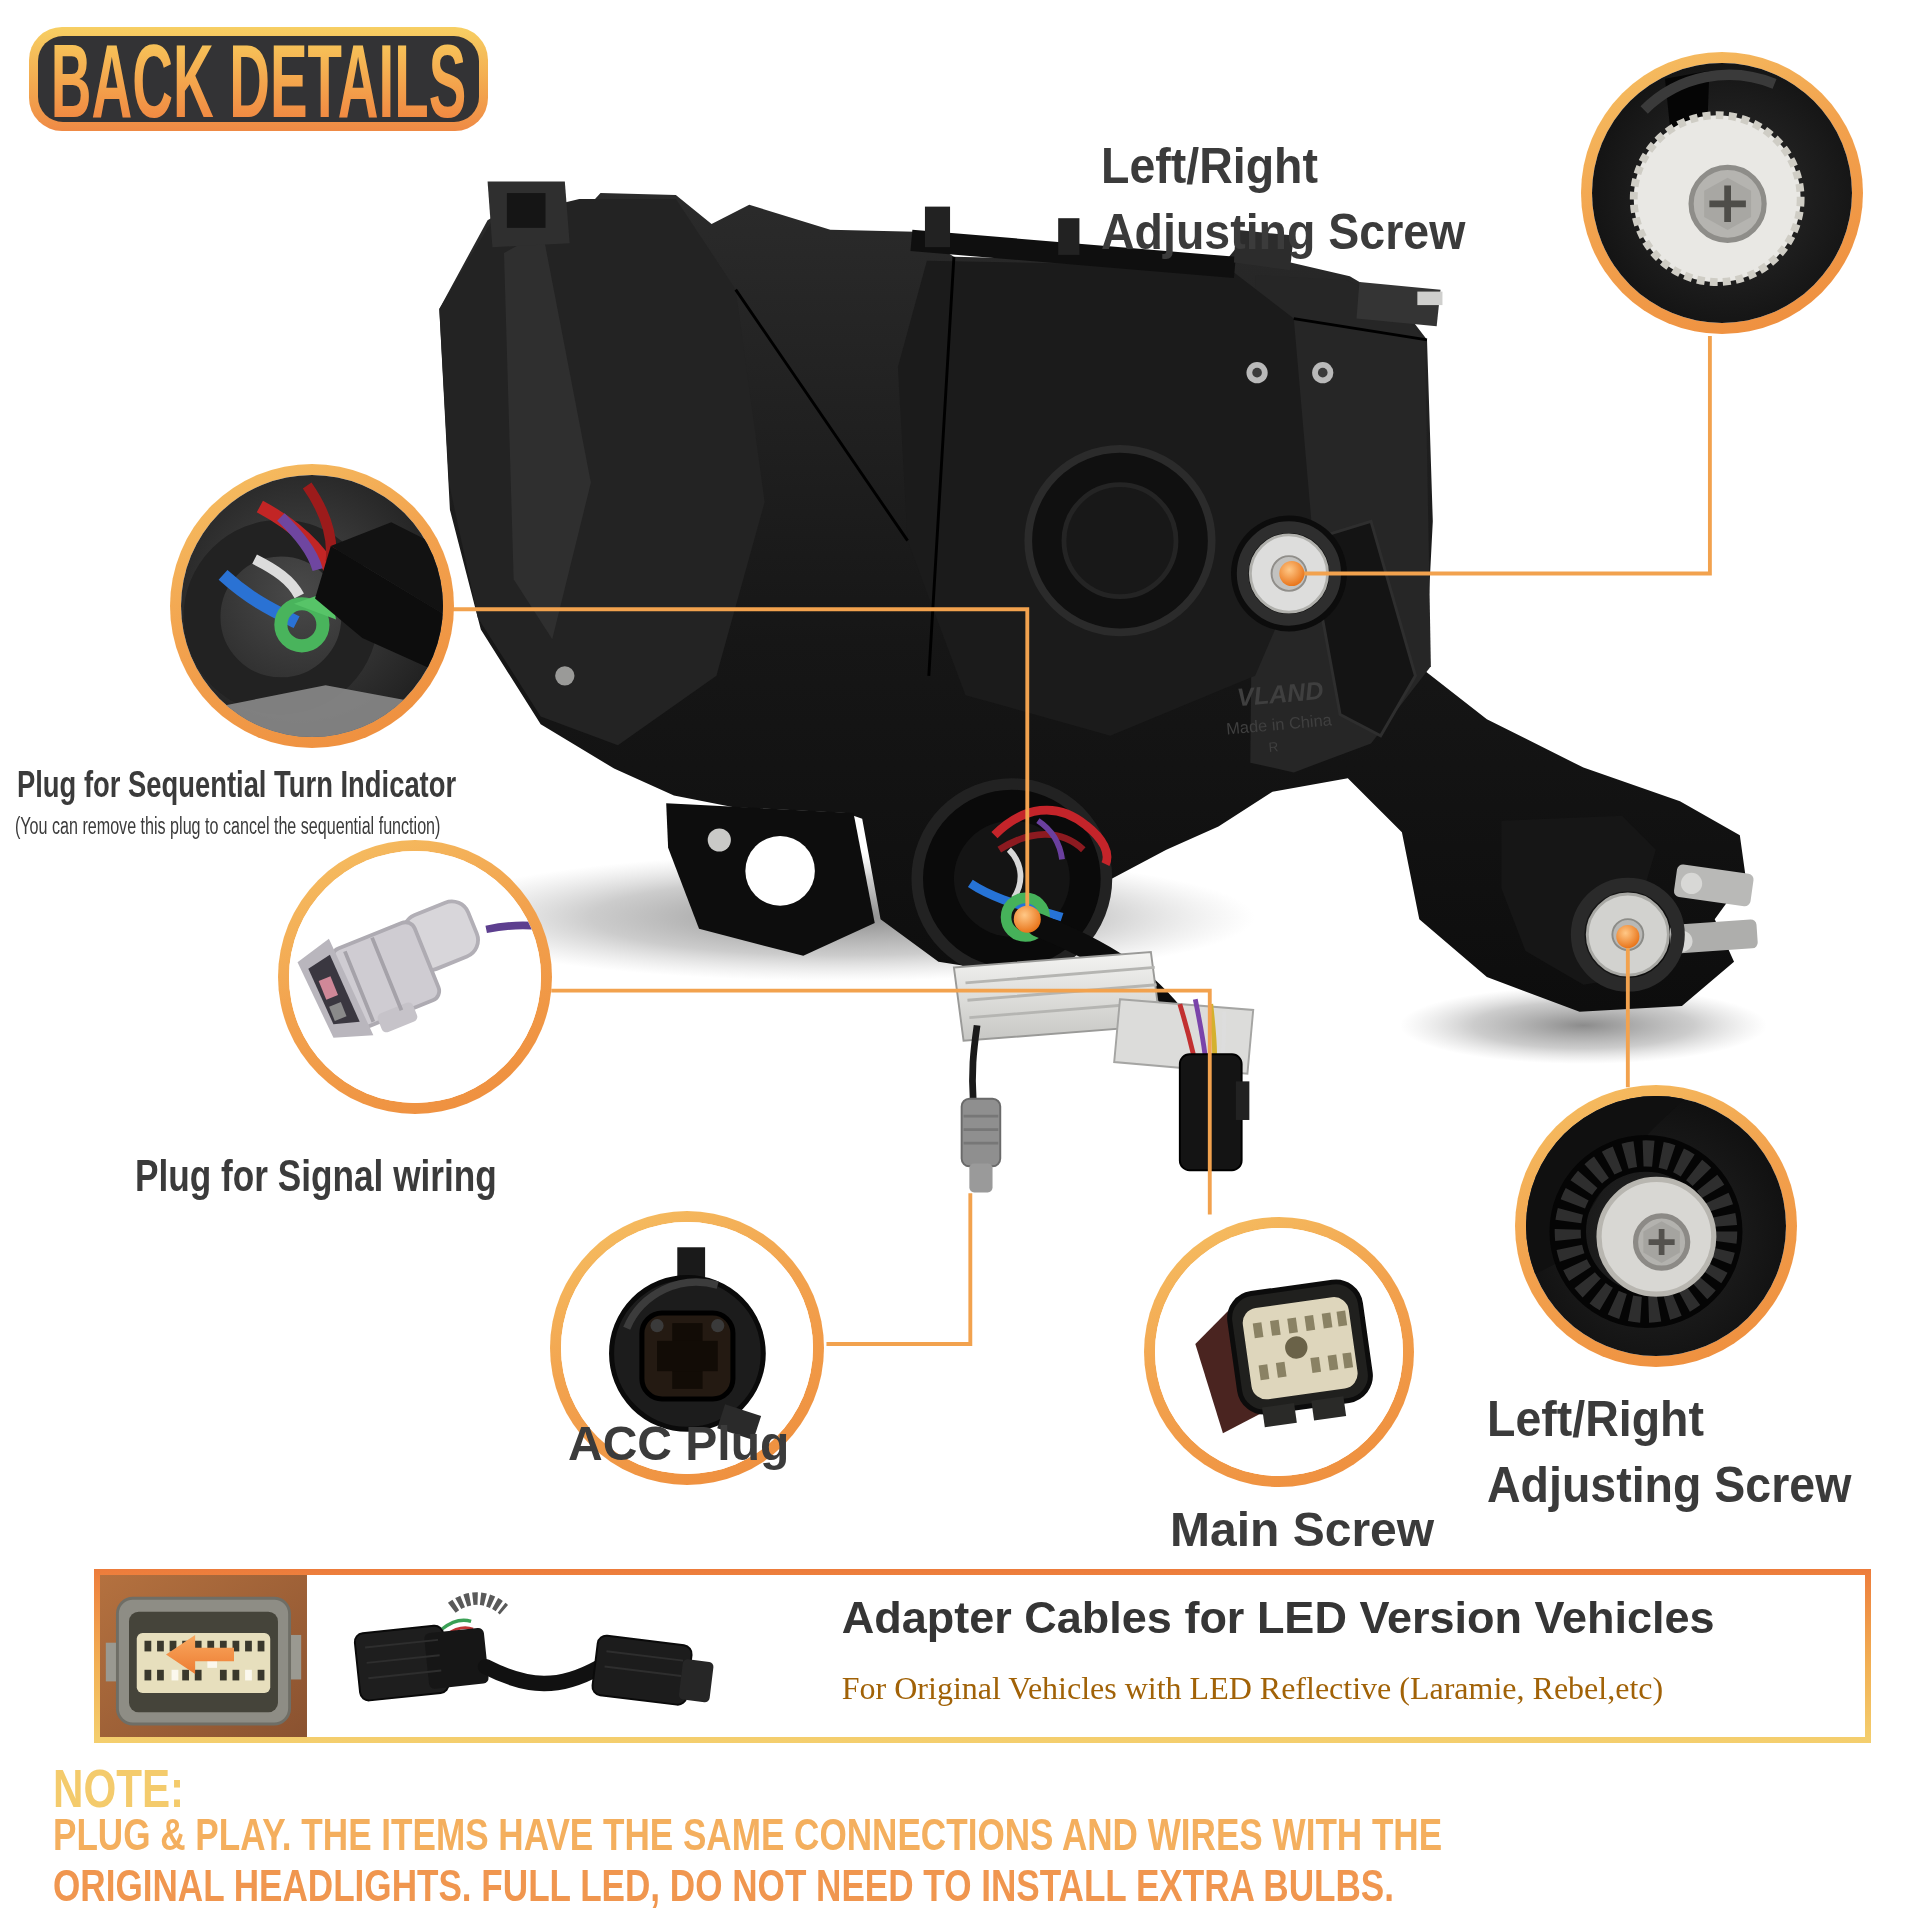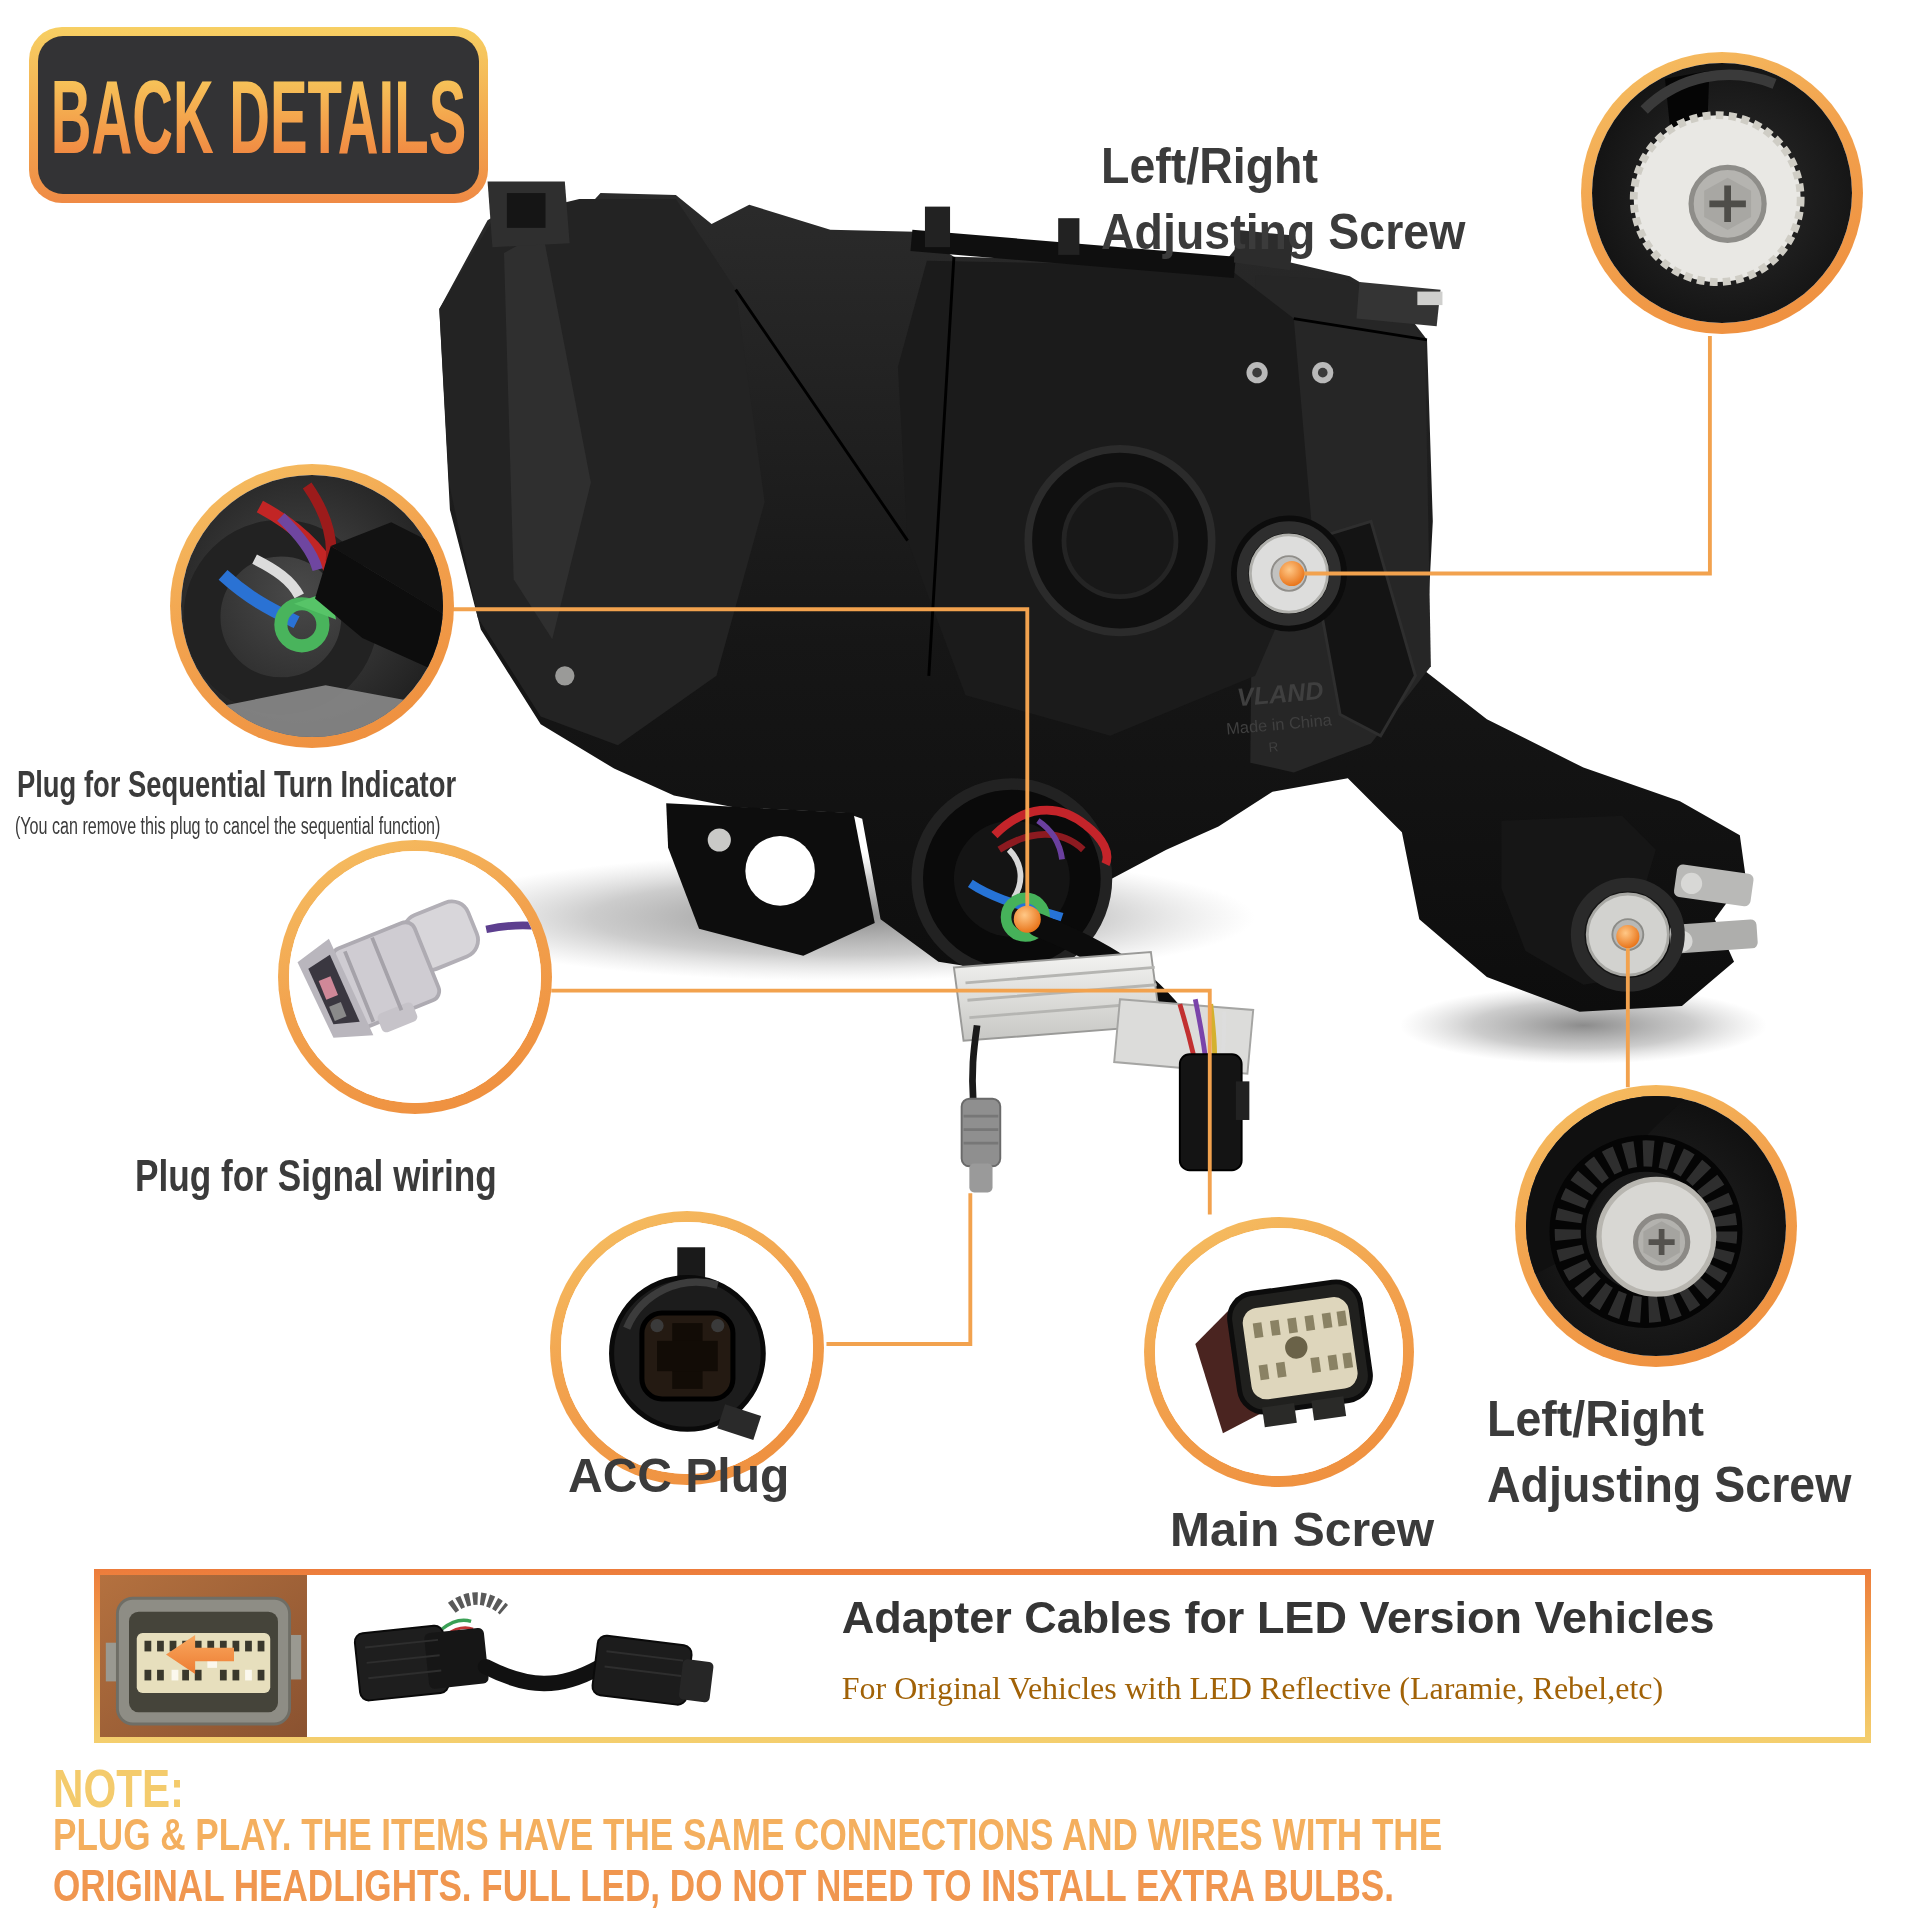--- a/index.html
+++ b/index.html
@@ -1,32 +1,32 @@
 <!DOCTYPE html>
 <html><head>
 <meta charset="utf-8">
 <style>
   html,body{margin:0;padding:0;background:#fff;font-family:"Liberation Sans",sans-serif;}
   #canvas{position:relative;width:1931px;height:1931px;background:#fff;overflow:hidden;}
   #canvas svg text{font-family:"Liberation Sans",sans-serif;}
   .abs{position:absolute;}
   
-  .title-wrap{position:absolute;left:29px;top:27px;width:459px;height:176px;
+  .title-wrap{position:absolute;left:29px;top:27px;width:459px;height:104px;
     background:linear-gradient(180deg,#F7CF63 0%,#F3A94F 55%,#EF8A45 100%);
     border-radius:33px;padding:8.7px;box-sizing:border-box;}
   .title-inner{width:100%;height:100%;background:#333335;border-radius:25px;
     display:flex;align-items:center;justify-content:center;}
   
   .lbl{position:absolute;color:#3B3B3B;font-weight:bold;white-space:pre-line;line-height:1.32;}
   .lbl-adjust-top{left:1101px;top:133px;font-size:50px;transform:scaleX(.93);transform-origin:left top;}
   .lbl-adjust-bottom{left:1487px;top:1386px;font-size:50px;transform:scaleX(.93);transform-origin:left top;}
   .lbl-seq{left:17.4px;top:761px;font-size:37px;transform:scaleX(.74);transform-origin:left top;}
   .lbl-seq-sub{left:14.5px;top:811px;font-size:23px;font-weight:normal;transform:scaleX(.70);transform-origin:left top;color:#3B3B3B;}
   .lbl-signal{left:135px;top:1147px;font-size:44px;transform:scaleX(.80);transform-origin:left top;}
-  .lbl-acc{left:568px;top:1444px;font-size:48px;}
+  .lbl-acc{left:568px;top:1412px;font-size:48px;}
   .lbl-main{left:1170px;top:1498px;font-size:48px;}
   
   .circle{position:absolute;border-radius:50%;
     background:linear-gradient(155deg,#F6C264 0%,#F2A24E 45%,#EE8C3C 100%);
     box-sizing:border-box;padding:10.6px;}
   .circle-inner{width:100%;height:100%;border-radius:50%;overflow:hidden;background:#fff;position:relative;}
   .circle-inner svg{display:block;width:100%;height:100%;}
   .c-wires {left:170px;top:464px;width:284px;height:284px;}
   .c-signal{left:278px;top:840px;width:274px;height:274px;}
   .c-acc   {left:550px;top:1211px;width:274px;height:274px;}

